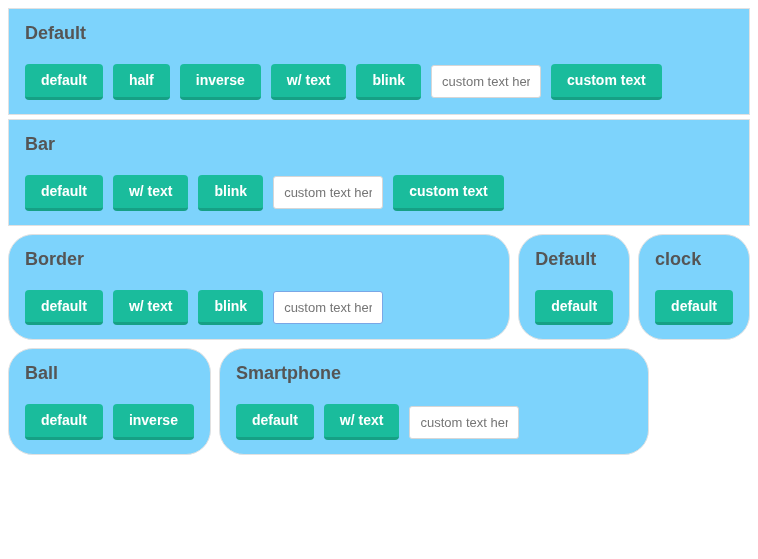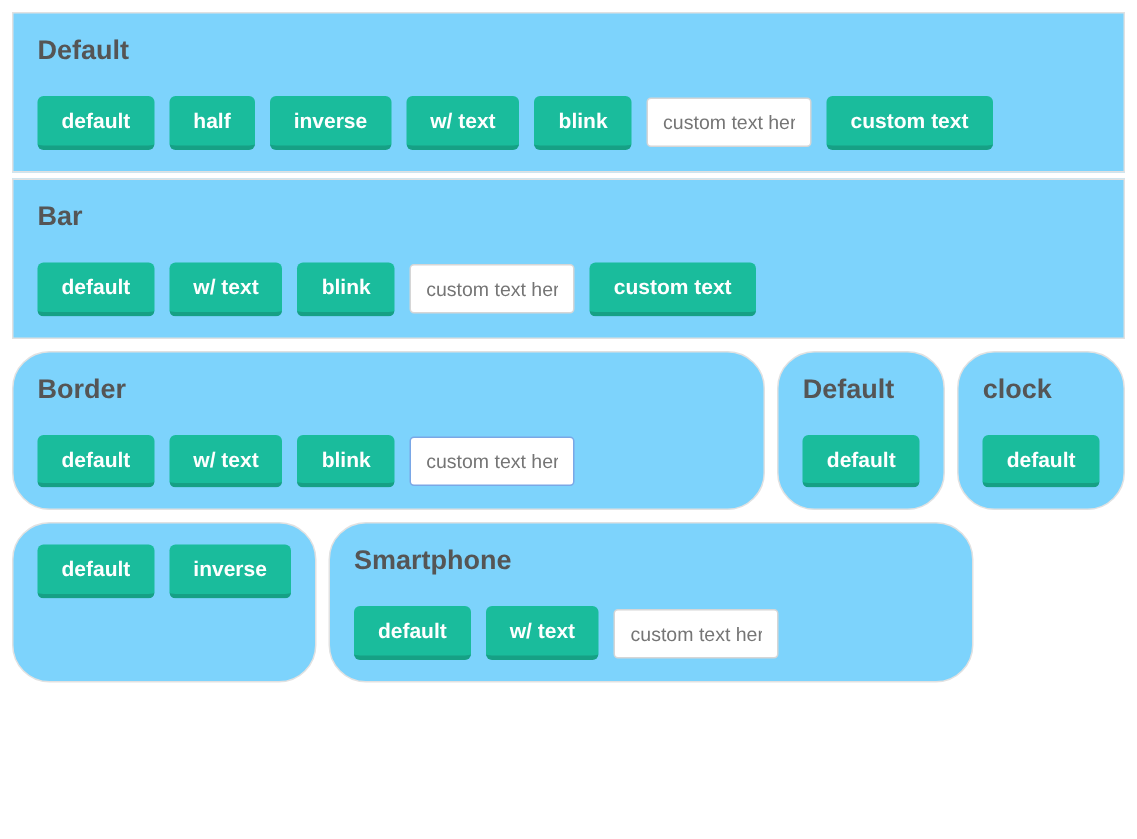--- a/index.html
+++ b/index.html
@@ -98,20 +98,21 @@
   <div class="panel">
     <div class="hdr">clock</div>
     <div class="btn-row">
       <button class="btn">default</button>
     </div>
   </div>
 </div>
 
 <div class="row">
   <div class="panel">
+    <div class="hdr">Ball</div>
     <div class="btn-row">
       <button class="btn">default</button>
       <button class="btn">inverse</button>
     </div>
   </div>
   <div class="panel" style="flex:1 1 auto; max-width:430px;">
     <div class="hdr">Smartphone</div>
     <div class="btn-row">
       <button class="btn">default</button>
       <button class="btn">w/ text</button>

